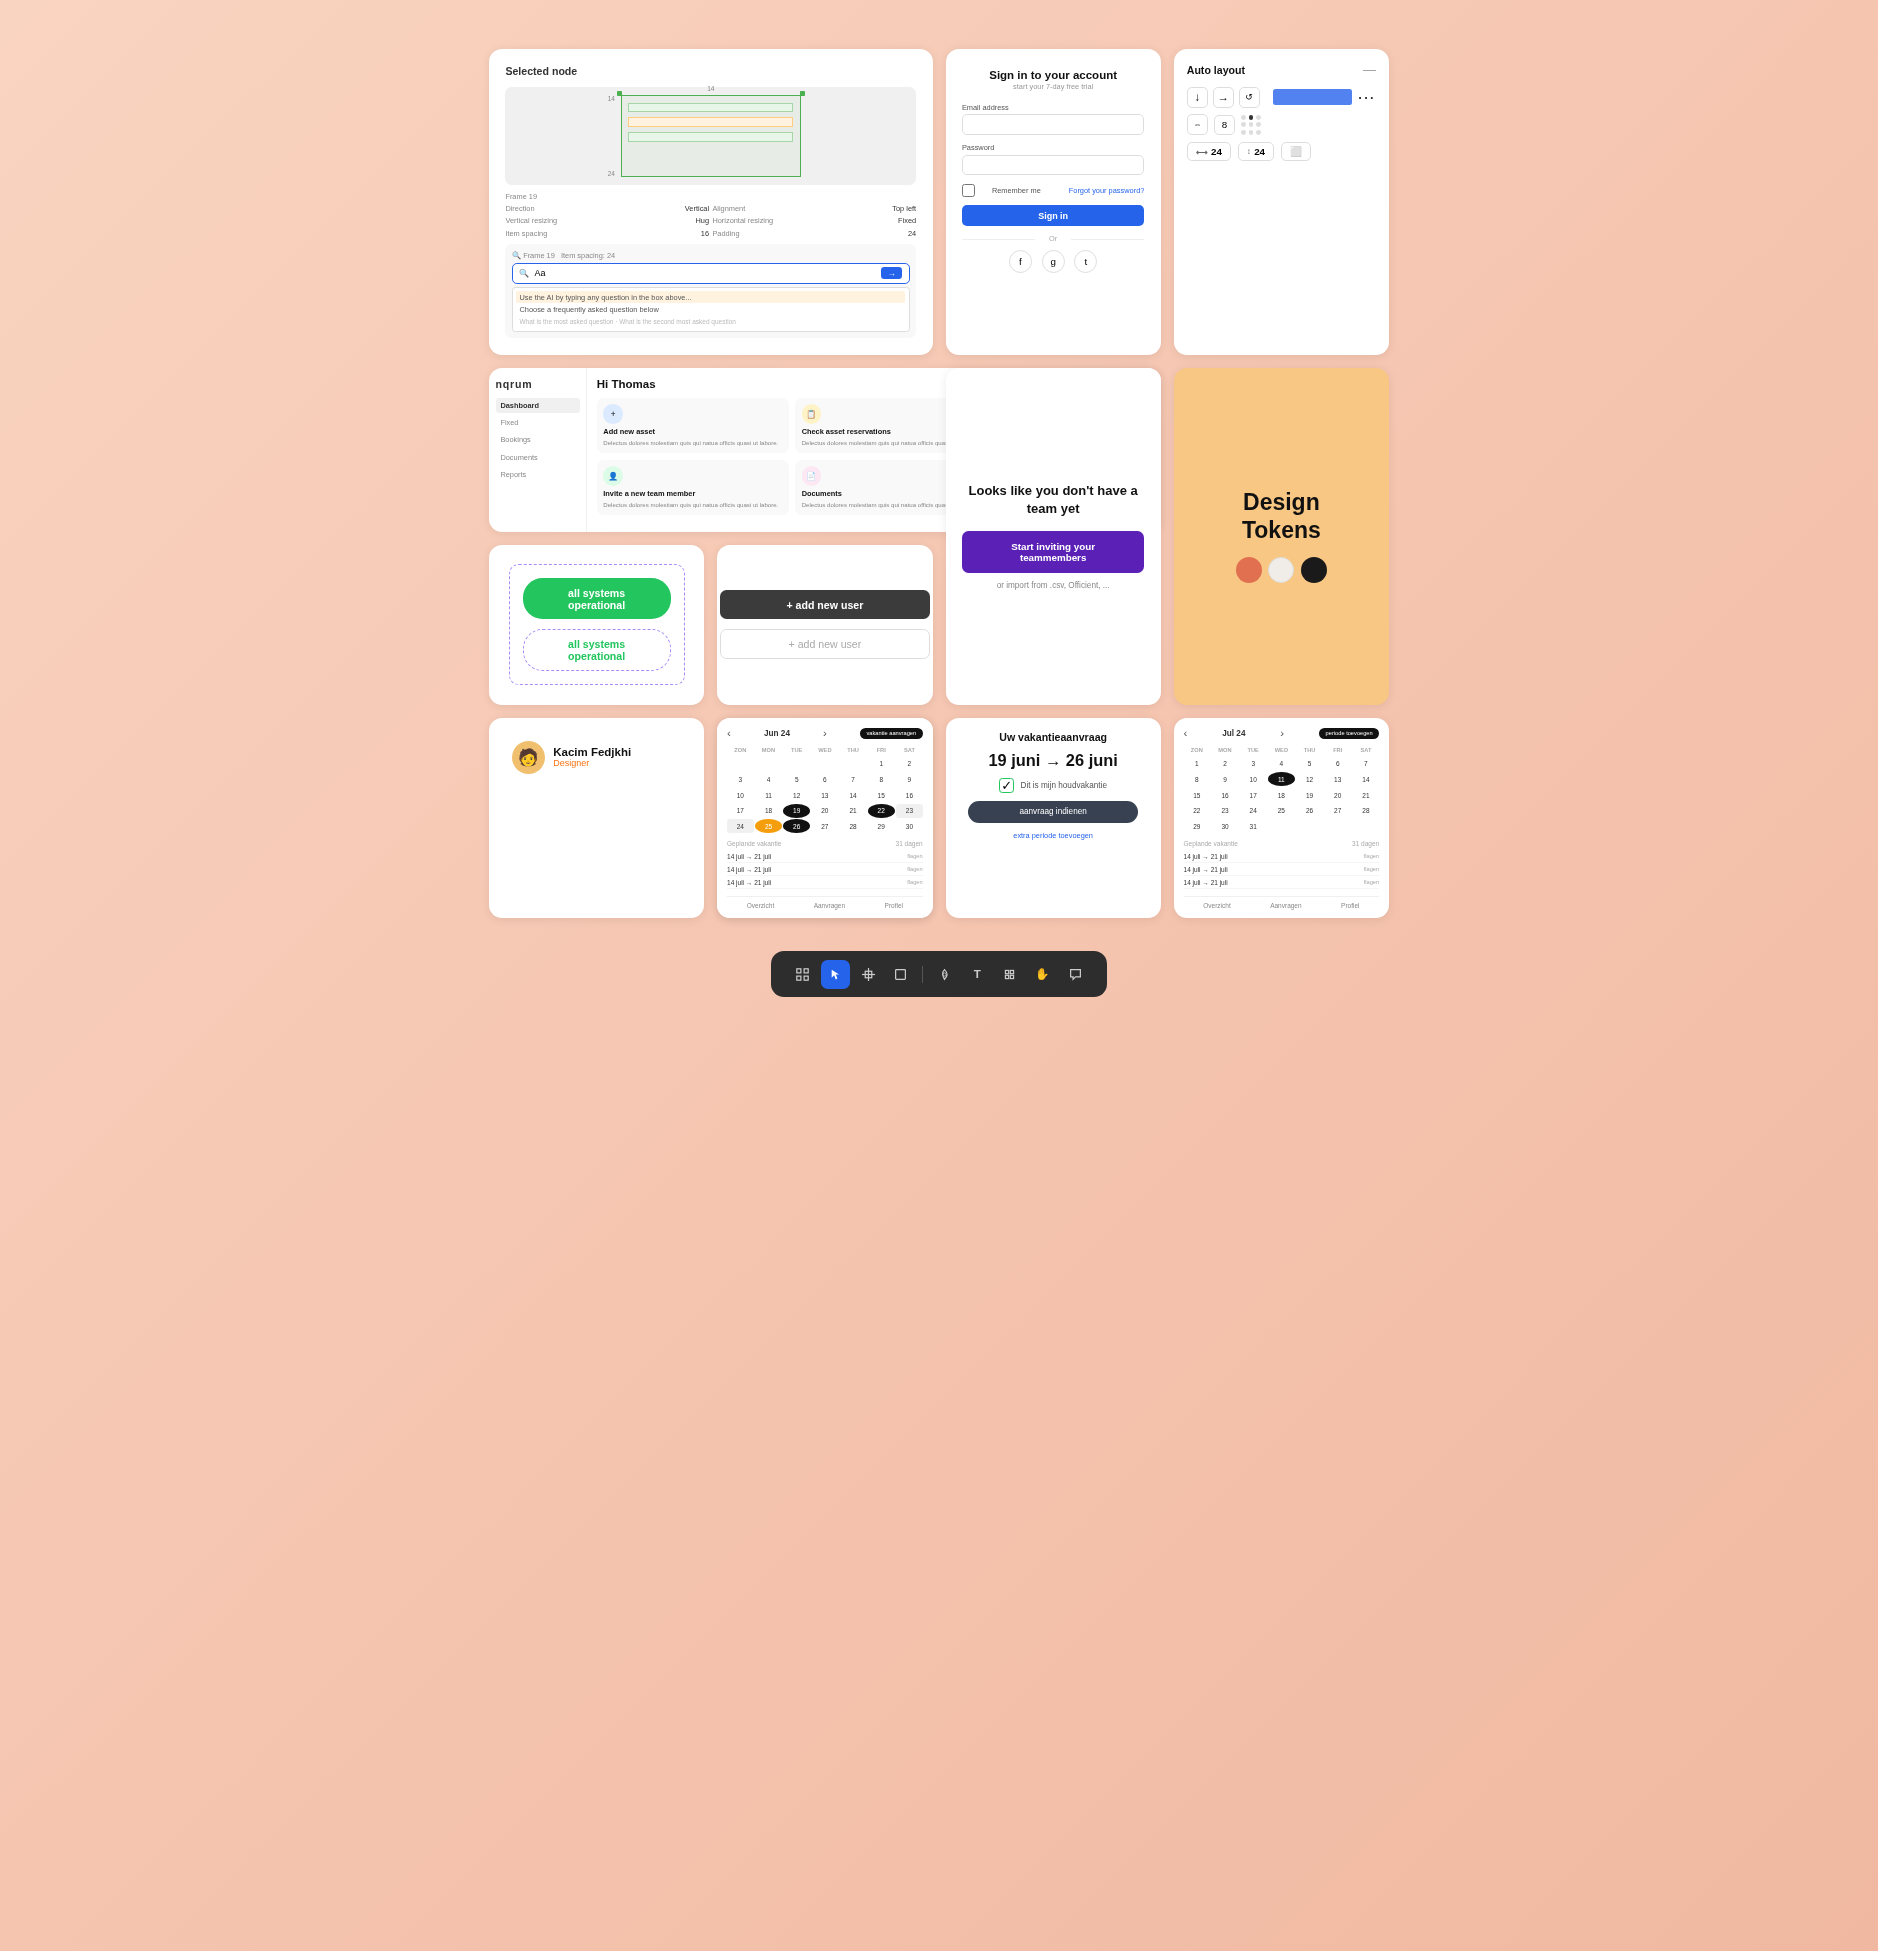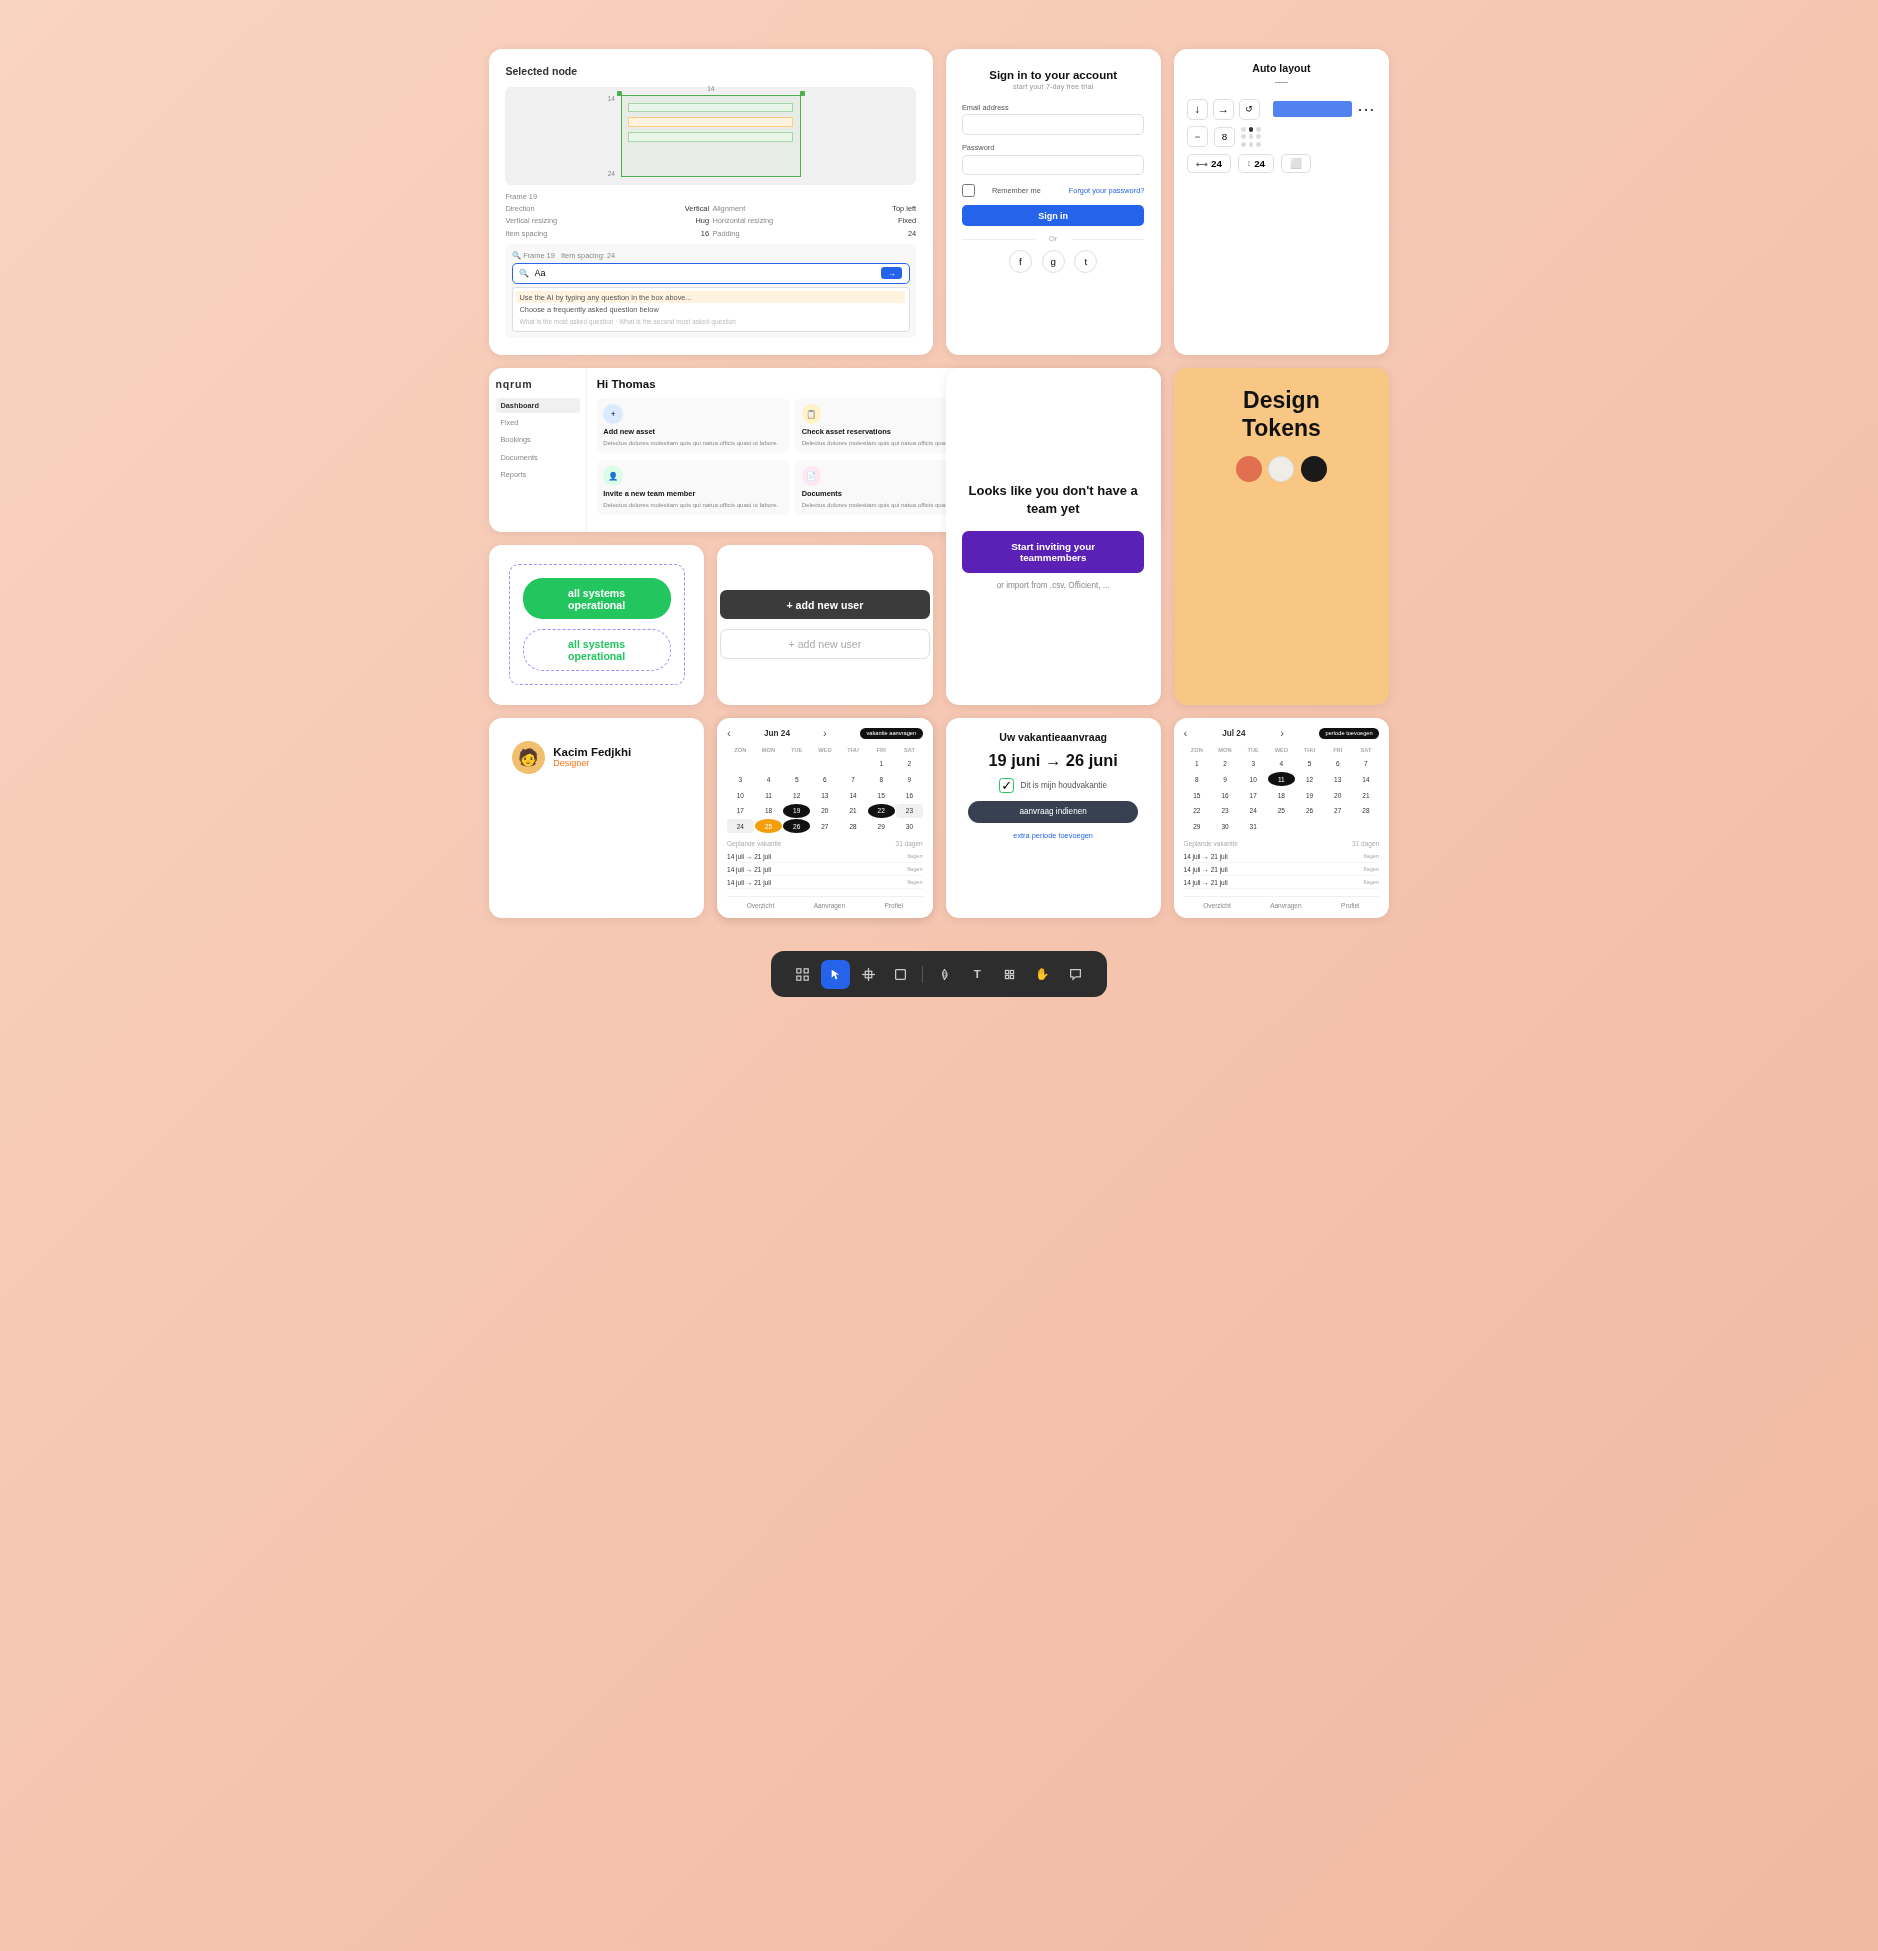--- a/index.html
+++ b/index.html
@@ -246,21 +246,20 @@
     .card-autolayout {
       grid-column: 4;
       grid-row: 1;
       padding: 13px;
     }
     .al-header {
       display: flex;
       justify-content: space-between;
       align-items: center;
       margin-bottom: 9.8px;
-      flex-direction: column;
     }
     .al-title { font-size: 10.6px; font-weight: 600; color: #111; }
     .al-close { font-size: 13px; color: #999; cursor: pointer; }
     .al-controls {
       display: flex;
       flex-direction: column;
       gap: 6.5px;
     }
     .al-row { display: flex; align-items: center; gap: 6.5px; }
     .al-arrows { display: flex; gap: 4.9px; }
@@ -468,21 +467,21 @@
 
     
     .card-tokens {
       grid-column: 4;
       grid-row: 2 / 4;
       background: #f9c784;
       padding: 19.6px;
       display: flex;
       flex-direction: column;
       align-items: center;
-      justify-content: flex-start;
+      justify-content: center;
       text-align: center;
     }
     .tokens-title { font-size: 23px; font-weight: 800; color: #111; line-height: 1.2; margin-bottom: 13px; }
     .tokens-circles { display: flex; gap: 6.5px; align-items: center; }
     .token-circle {
       width: 26px; height: 26px;
       border-radius: 50%;
     }
 
     

